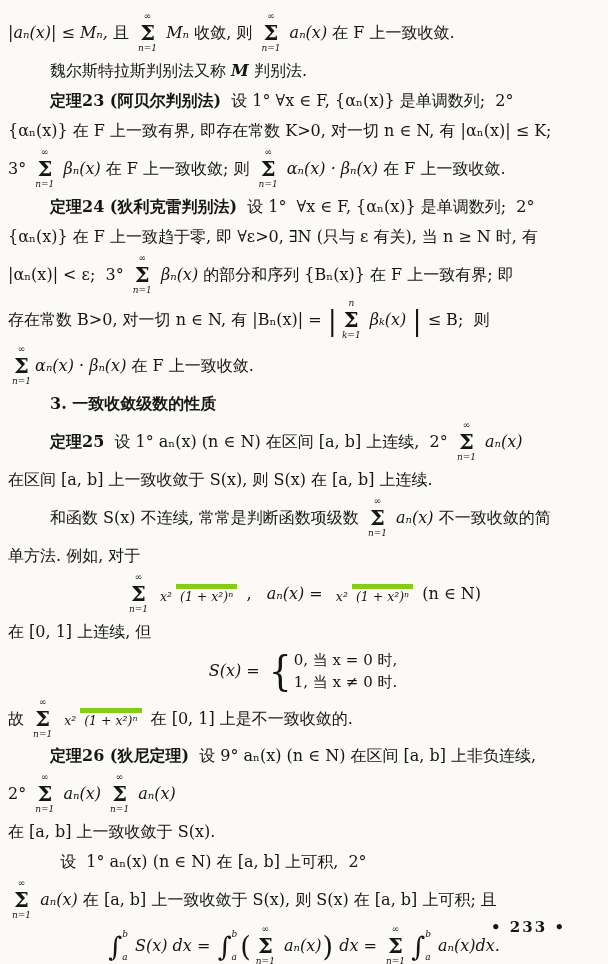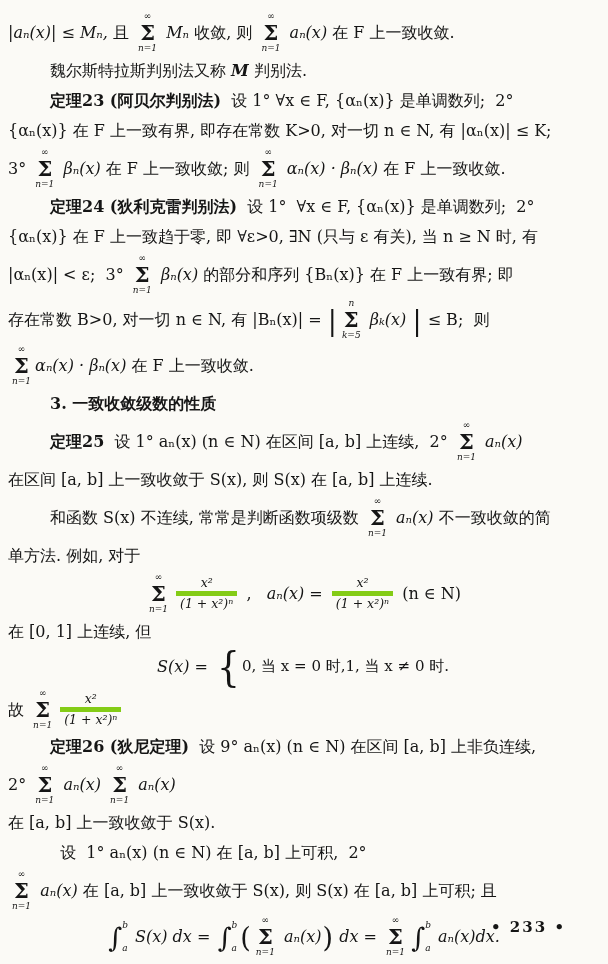--- a/index.html
+++ b/index.html
@@ -17,29 +17,29 @@
   }
   .ln.center{justify-content:center;}
   .ln.indent{padding-left:42px;}
   .run{white-space:pre-wrap;}
   .m{font-style:italic;}
   .b{font-weight:bold;font-style:normal;}
   .b.m{font-style:italic;}
   .sigma{display:inline-flex;flex-direction:column;align-items:center;line-height:1;margin:0 4px;vertical-align:middle;}
   .sigma .lim{font-size:9px;line-height:1.1;font-style:italic;}
   .sigma .op{font-size:21px;font-weight:bold;line-height:1.05;font-style:normal;}
-  .frac{display:inline-flex;flex-direction:column;align-items:center;font-size:12.5px;line-height:1.15;margin:0 4px;font-style:italic;}
+  .frac{display:inline-flex;flex-direction:row;align-items:flex-end;font-size:12.5px;line-height:1.15;margin:0 4px;font-style:italic;}
   .frac .den{border-top:5px solid #84cc16;padding:1px 4px 0 4px;}
   .frac .num{padding:0 4px;}
   .intg{display:inline-flex;align-items:center;margin:0 2px;}
   .intg .isym{font-size:27px;line-height:1;}
   .intg .ilims{display:inline-flex;flex-direction:column;justify-content:space-between;height:32px;font-size:9px;font-style:italic;line-height:1;}
   .cases{display:inline-flex;align-items:center;margin-left:4px;}
   .cases .brace{font-size:36px;font-weight:400;line-height:1;transform:scaleY(1.15);margin-right:2px;}
-  .cases .crows{display:inline-flex;flex-direction:row;font-size:15px;line-height:1.5;}
+  .cases .crows{display:inline-flex;flex-direction:column;font-size:15px;line-height:1.5;}
   .bigd{font-size:27px;font-weight:300;line-height:1;margin:0 1px;}
   .page-number{
     position:absolute;right:42px;bottom:28px;
     font-size:15px;font-weight:bold;letter-spacing:2px;
   }
 </style>
 </head>
 <body>
 
 <div class="page">
@@ -107,21 +107,21 @@
         </span>
         <span class="run m"> βₙ(x) </span>
         <span class="run">的部分和序列 {Bₙ(x)} 在 F 上一致有界; 即</span>
       </div>
       <div class="ln">
         <span class="run">存在常数 B&gt;0, 对一切 n ∈ N, 有 |Bₙ(x)| = </span>
         <span class="bigd">|</span>
         <span class="sigma">
           <span class="lim">n</span>
           <span class="op">Σ</span>
-          <span class="lim">k=5</span>
+          <span class="lim">k=1</span>
         </span>
         <span class="run m"> βₖ(x) </span>
         <span class="bigd">|</span>
         <span class="run"> ≤ B;  则</span>
       </div>
       <div class="ln">
         <span class="sigma">
           <span class="lim">∞</span>
           <span class="op">Σ</span>
           <span class="lim">n=1</span>
@@ -193,20 +193,21 @@
         <span class="run">故 </span>
         <span class="sigma">
           <span class="lim">∞</span>
           <span class="op">Σ</span>
           <span class="lim">n=1</span>
         </span>
         <span class="frac">
           <span class="num">x²</span>
           <span class="den">(1 + x²)ⁿ</span>
         </span>
+        <span class="run"> 在 [0, 1] 上是不一致收敛的.</span>
       </div>
       <div class="ln indent">
         <span class="run b">定理26 (狄尼定理)</span>
         <span class="run">  设 9° aₙ(x) (n ∈ N) 在区间 [a, b] 上非负连续,</span>
       </div>
       <div class="ln">
         <span class="run">2° </span>
         <span class="sigma">
           <span class="lim">∞</span>
           <span class="op">Σ</span>

